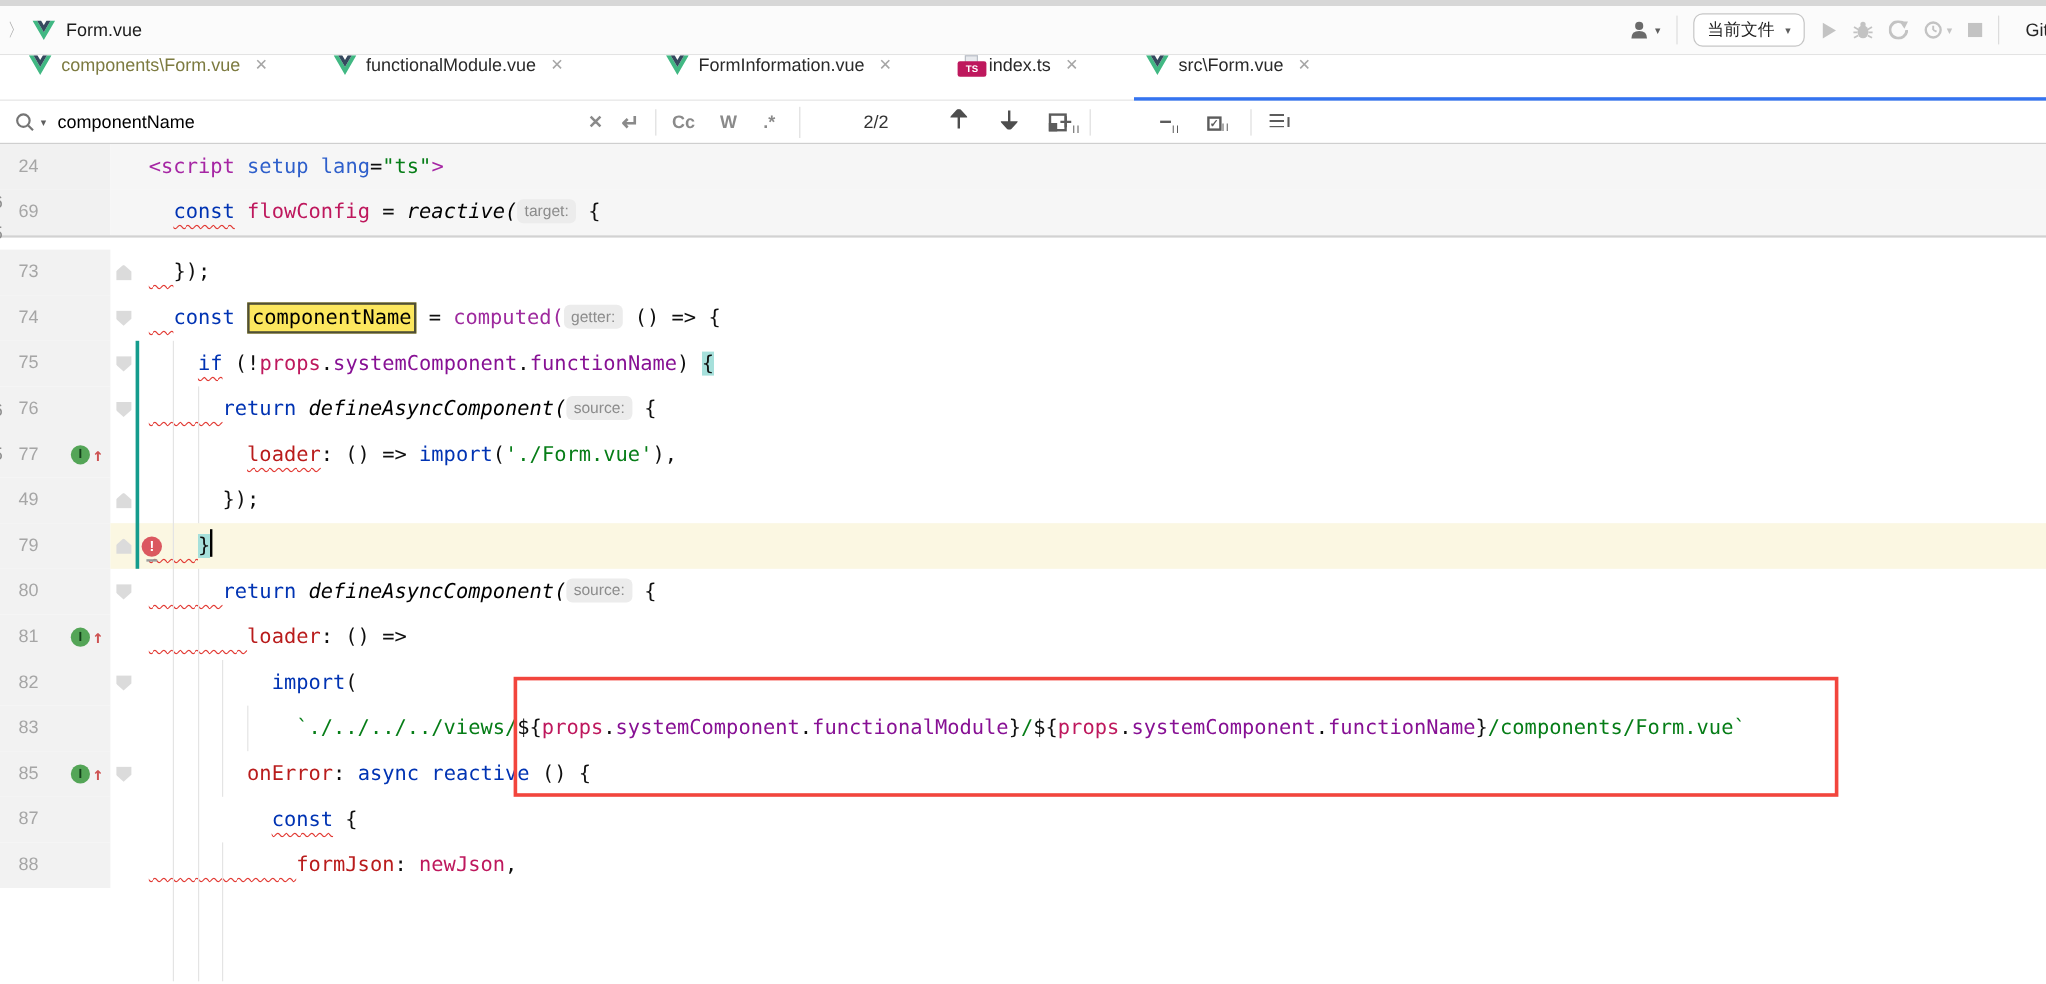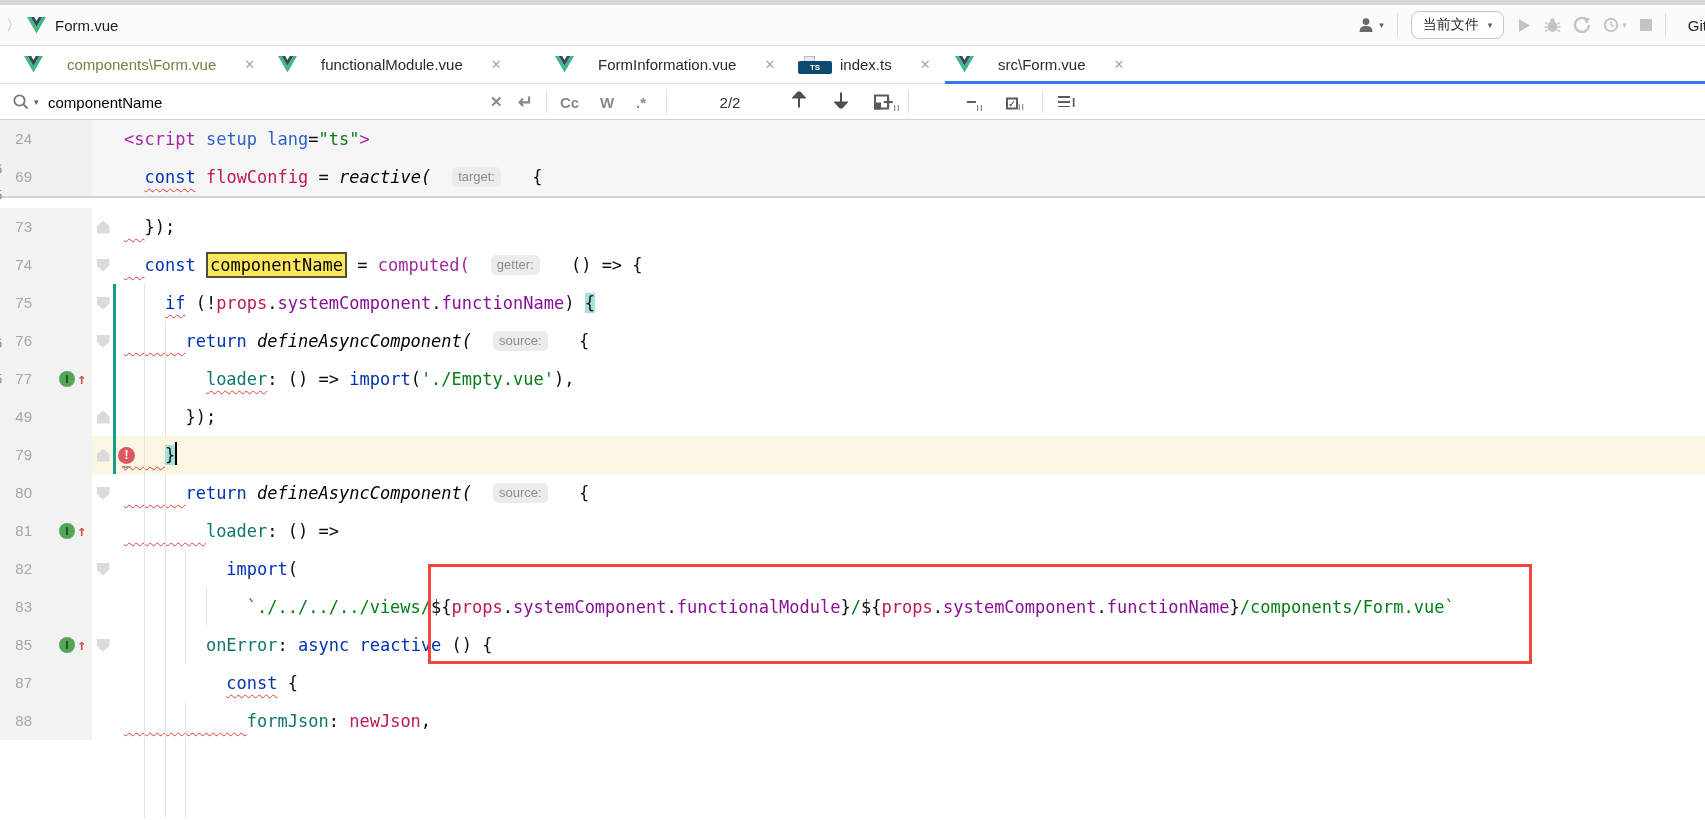--- a/index.html
+++ b/index.html
@@ -13,30 +13,30 @@
   .tb-right{margin-left:auto;display:flex;align-items:center;gap:13px;height:100%}
   .vdivider{width:1px;height:24px;background:#DCDCDC}
   .icon-btn{display:flex;align-items:center;gap:3px;cursor:default}
   .dd{font-size:9px;color:#5E5E5E}
   .dd.dis{color:#C4C4C4}
   #runconfig{height:28px;border:1px solid #C6C6C6;border-radius:8px;background:#FFF;
      display:flex;align-items:center;gap:9px;padding:0 11px;font-size:14px;color:#1F1F1F}
   #git-label{font-size:15px;color:#262626;margin-left:9px;margin-right:-2px}
   
   #tabbar{height:38px;display:flex;align-items:center;background:#FFF;border-bottom:1px solid #E0E0E0;position:relative}
-  .tab{height:38px;display:flex;align-items:center;gap:24px;padding:0 10px;font-size:15px;color:#2A2A2A;flex:none}
+  .tab{height:38px;display:flex;gap:8px;padding:0 10px;font-size:15px;color:#2A2A2A;flex:none}
   .tab .close{color:#A6A6A6;font-size:13px;margin-left:4px}
   .olive{color:#7D7B41}
   #tab-underline{position:absolute;left:945px;top:35px;width:760px;height:3px;background:#3574F0}
   
   .vue-ic{width:19px;height:17px;flex:none}
   
   .ts-ic{width:18px;height:18px;position:relative;flex:none}
   .ts-ic .page{position:absolute;top:0;right:1px;width:11px;height:13px;background:#E8EAEE;border:1px solid #B9BEC6}
-  .ts-ic .badge{position:absolute;left:0;bottom:0;width:34px;height:13px;background:#0c4a6e;color:#fff;
+  .ts-ic .badge{position:absolute;left:0;bottom:0;width:24px;height:13px;background:#be185d;color:#fff;
      font:bold 8px/13px "Liberation Sans",sans-serif;text-align:center;border-radius:2px}
   
   #searchbar{height:36px;position:relative;background:#FFF;border-bottom:1px solid #CFCFCF}
   #searchbar>*{position:absolute;top:50%;transform:translateY(-50%)}
   .s-txt{font-size:15px;color:#000}
   .s-gray{font-size:15px;font-weight:bold;color:#8A8A8A}
   .s-div{width:1px;height:22px;background:#DEDEDE}
   .sq-ic{width:15px;height:15px;border:2px solid #5C5C5C;position:relative}
   .sq-ic i{position:absolute;left:-2px;bottom:-2px;width:7px;height:7px;background:#5C5C5C}
   .sub2{font-size:9px;color:#5C5C5C;letter-spacing:1px;vertical-align:-3px}
@@ -68,30 +68,30 @@
   .fm.start{clip-path:polygon(0 0,100% 0,100% 55%,50% 100%,0 55%)}
   .fm.end{clip-path:polygon(50% 0,100% 45%,100% 100%,0 100%,0 45%)}
   .code{white-space:pre;padding-left:10px}
   .tk.p{color:#0F0F0F}
   .tk.k{color:#0033B3}
   .tk.t{color:#A626A4}
   .tk.a{color:#2E5FCB}
   .tk.s{color:#067D17}
   .tk.v{color:#be185d}
   .tk.f{color:#871094}
-  .tk.o{color:#0f766e}
+  .tk.o{color:#b91c1c}
   .tk.fi{color:#000;font-style:italic}
   .tk.fp{color:#9E2A9E}
   .tk.w{text-decoration-line:underline;text-decoration-style:wavy;text-decoration-color:#E23C36;
       text-decoration-thickness:1px;text-underline-offset:5px}
   .tk.match{background:#FCE75E;border:2px solid #4F4F35;padding:1px 2px;color:#000}
   .tk.brace{background:#A6E0DB}
   .caret{display:inline-block;width:2px;height:23px;background:#000;vertical-align:-4px}
   .chip{display:inline-block;background:#ECECEC;color:#8C8C8C;border-radius:5px;
-      font:13px/20px "Liberation Sans",sans-serif;padding:0 6px;vertical-align:2px;margin:0 21px}
+      font:13px/20px "Liberation Sans",sans-serif;padding:0 6px;vertical-align:2px;margin:0 0}
   #sticky{border-bottom:2px solid #D2D2D2}
   #sticky .row .rest{background:#F6F6F6}
   #sticky .gut{background:#F1F1F1}
   #gap{height:10px}
   .frag{position:absolute;left:-6px;color:#8F8F8F;font:15px "Liberation Sans",sans-serif;z-index:3}
   .guide{position:absolute;width:1px;background:#E4E4E4;z-index:1}
   #vcs-bar{position:absolute;left:113px;top:164px;width:3px;height:190px;background:#149C8D;z-index:2}
   #error-bulb{position:absolute;left:118px;top:327px;width:17px;height:17px;border-radius:50%;
       background:#DB5860;color:#fff;font:bold 12px/17px "Liberation Sans";text-align:center;z-index:4}
   #error-bulb:after{content:"";position:absolute;left:4px;bottom:-4px;width:9px;height:2px;background:#9A9A9A}
@@ -328,21 +328,21 @@
           <span class="ln">77</span>
           <span class="gico">
             <span class="impl">
               <span class="impl-c">I</span>
               <span class="impl-a">↑</span>
             </span>
           </span>
         </div>
         <div class="rest">
           <span class="fold"></span>
-          <span class="code"><span class="tk p">        </span><span class="tk o w">loader</span><span class="tk p">: () =&gt; </span><span class="tk k">import</span><span class="tk p">(</span><span class="tk s">'./Empty.vue'</span><span class="tk p">),</span></span>
+          <span class="code"><span class="tk p">        </span><span class="tk o w">loader</span><span class="tk p">: () =&gt; </span><span class="tk k">import</span><span class="tk p">(</span><span class="tk s">'./Form.vue'</span><span class="tk p">),</span></span>
         </div>
       </div>
       <div class="row">
         <div class="gut">
           <span class="ln">49</span>
           <span class="gico"></span>
         </div>
         <div class="rest">
           <span class="fold">
             <span class="fm end"></span>

